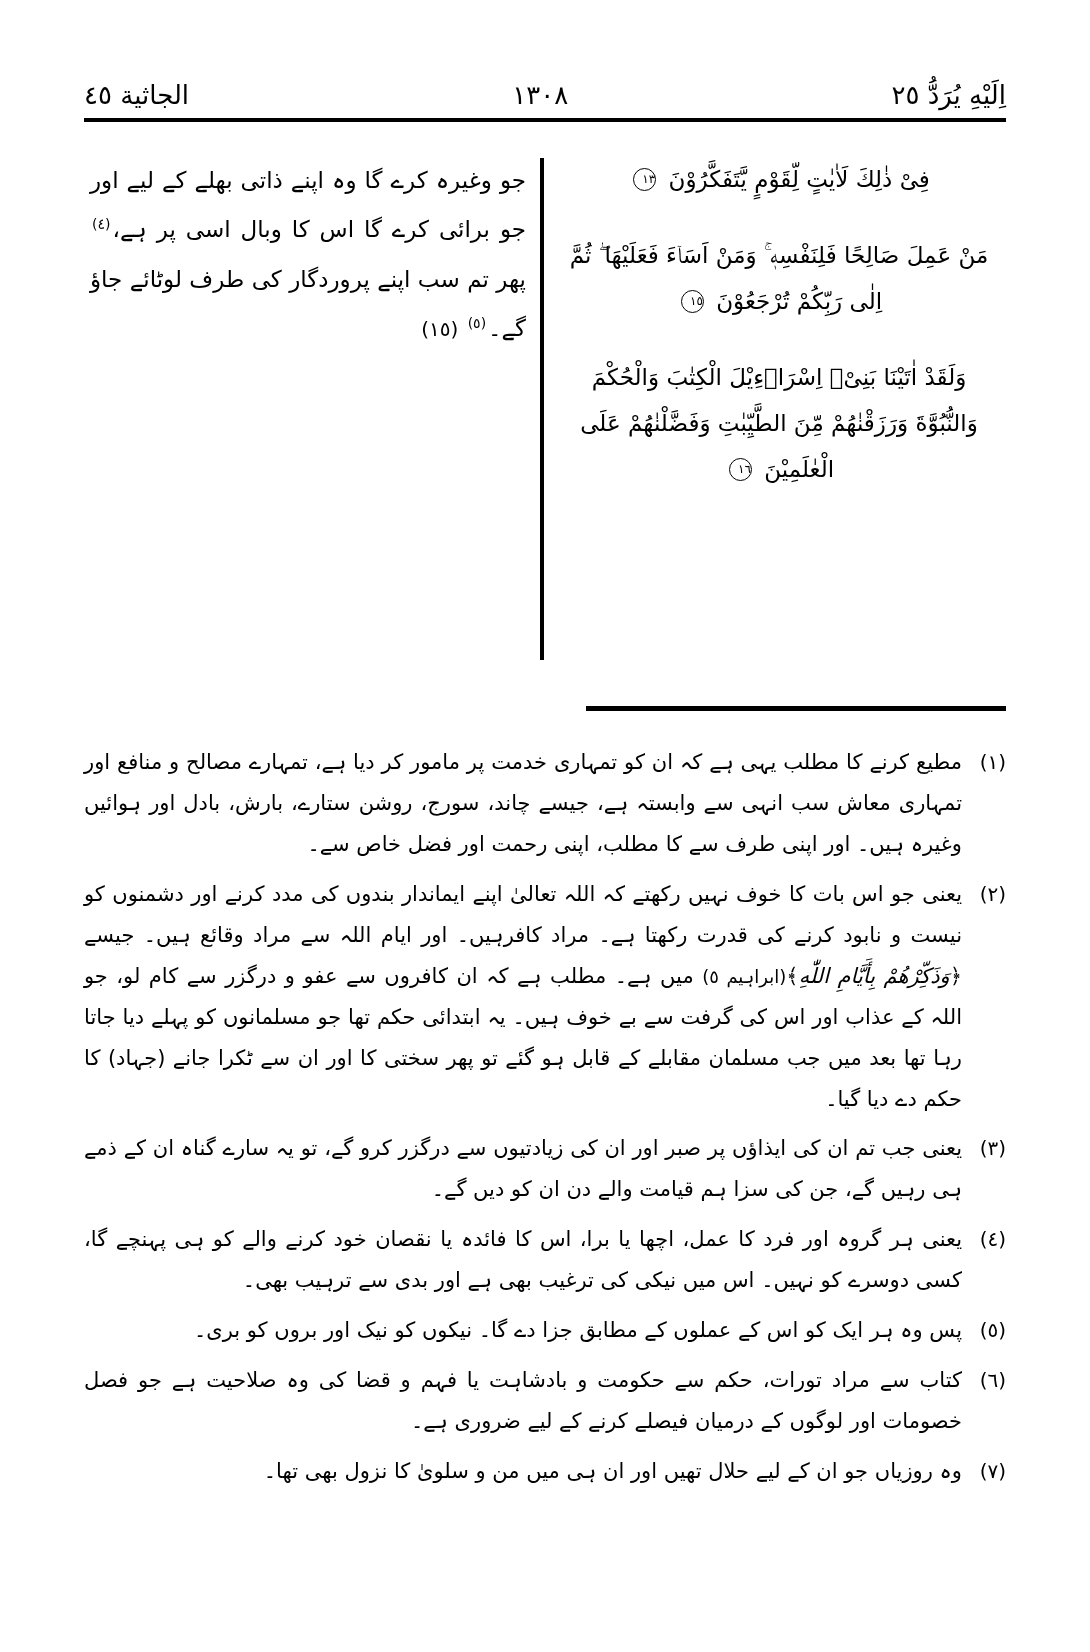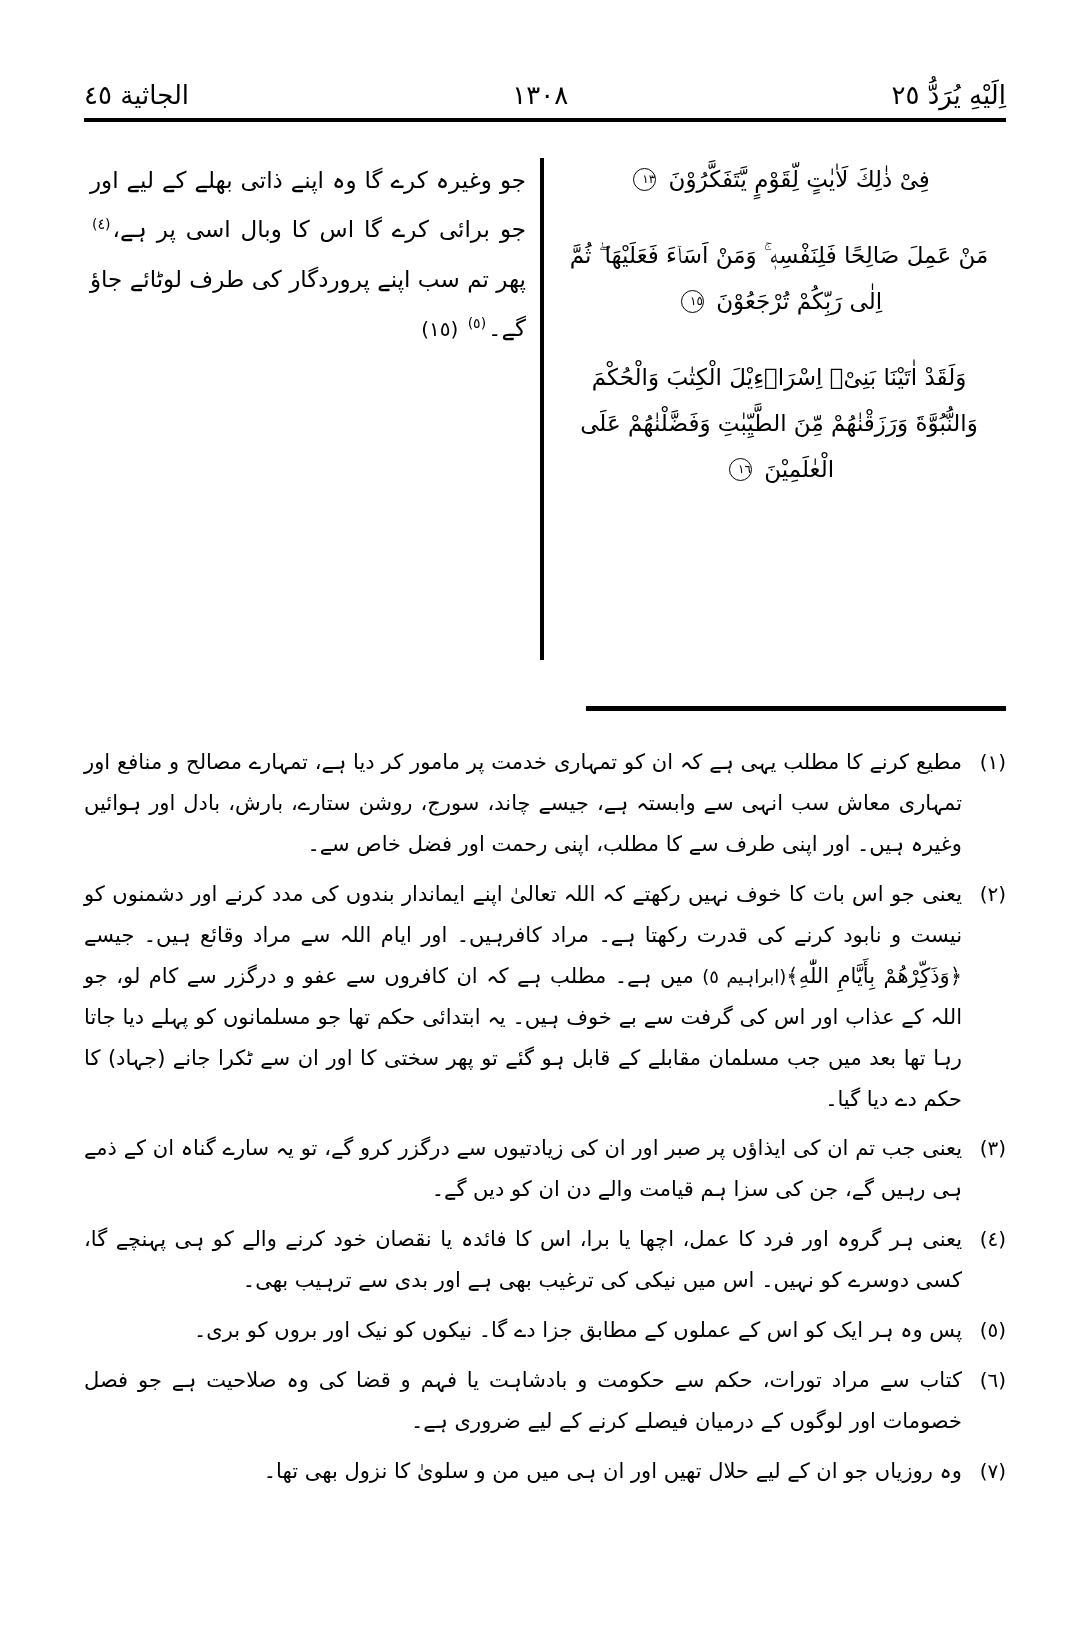--- a/index.html
+++ b/index.html
@@ -162,20 +162,21 @@
   }
   .fn-body {
     flex: 1 1 auto;
     text-align: justify;
     text-justify: inter-word;
     font-family: "DejaVu Sans", sans-serif;
   }
   .quran-quote {
     font-size: 21px;
     white-space: nowrap;
+    font-style: italic;
   }
   .brace { font-size: 21px; }
   .cite { font-size: 18px; }
 </style>
 </head>
 <body>
 
 <div class="page">
 
   <div class="running-head">

